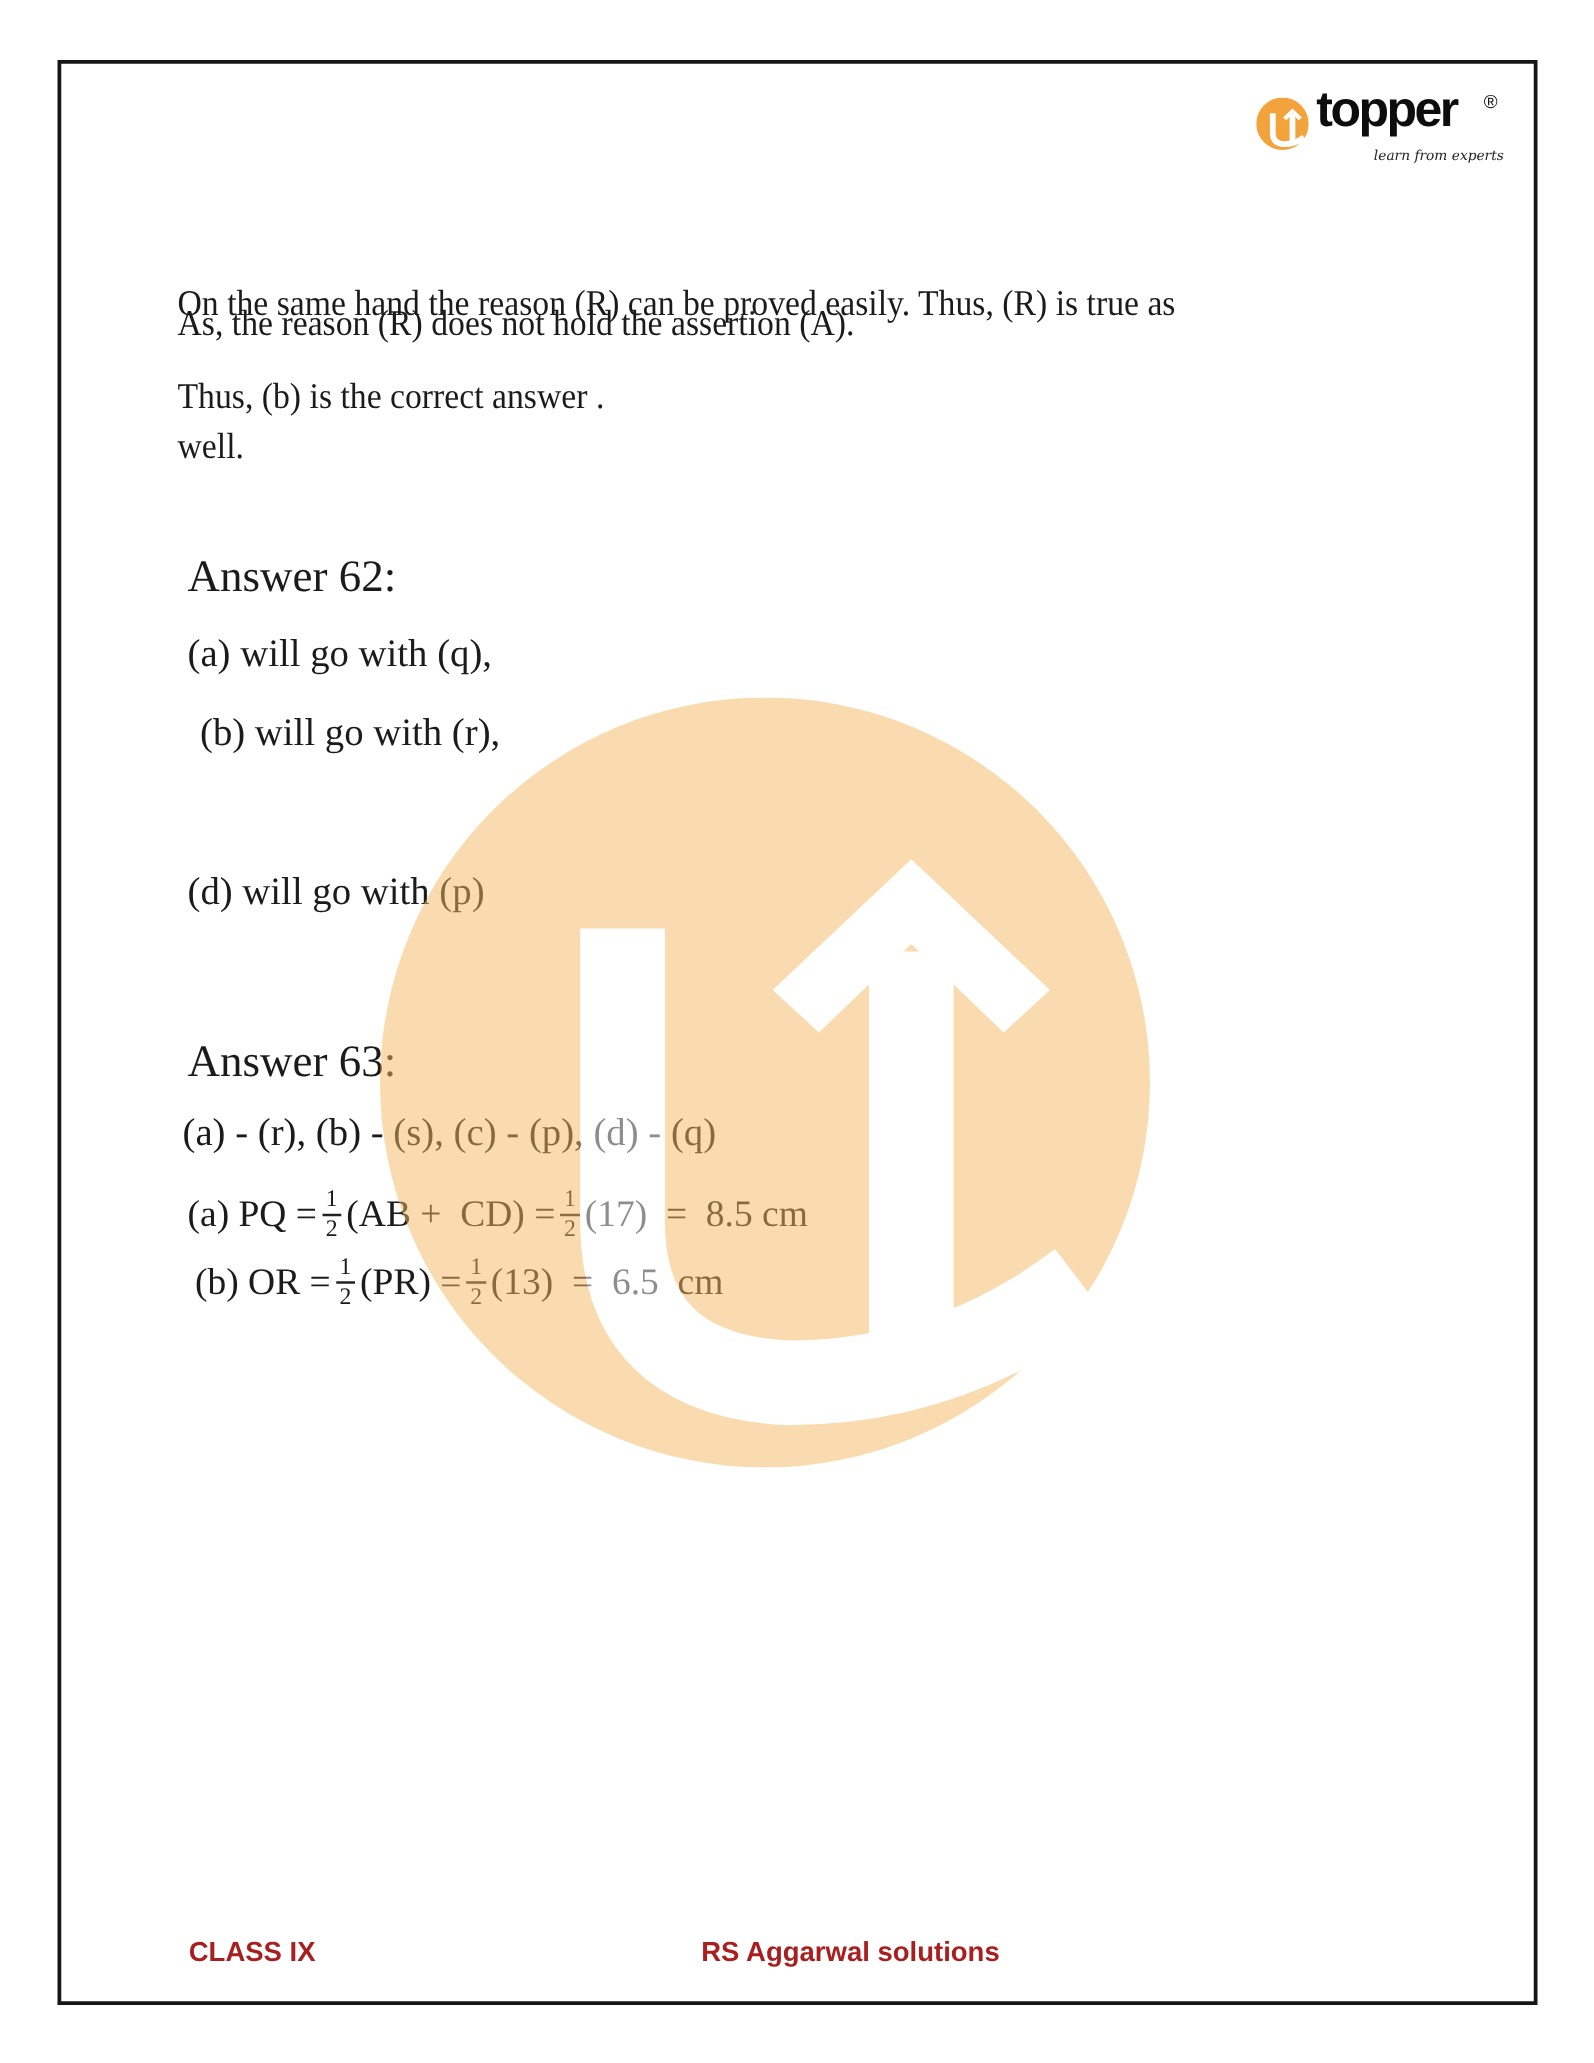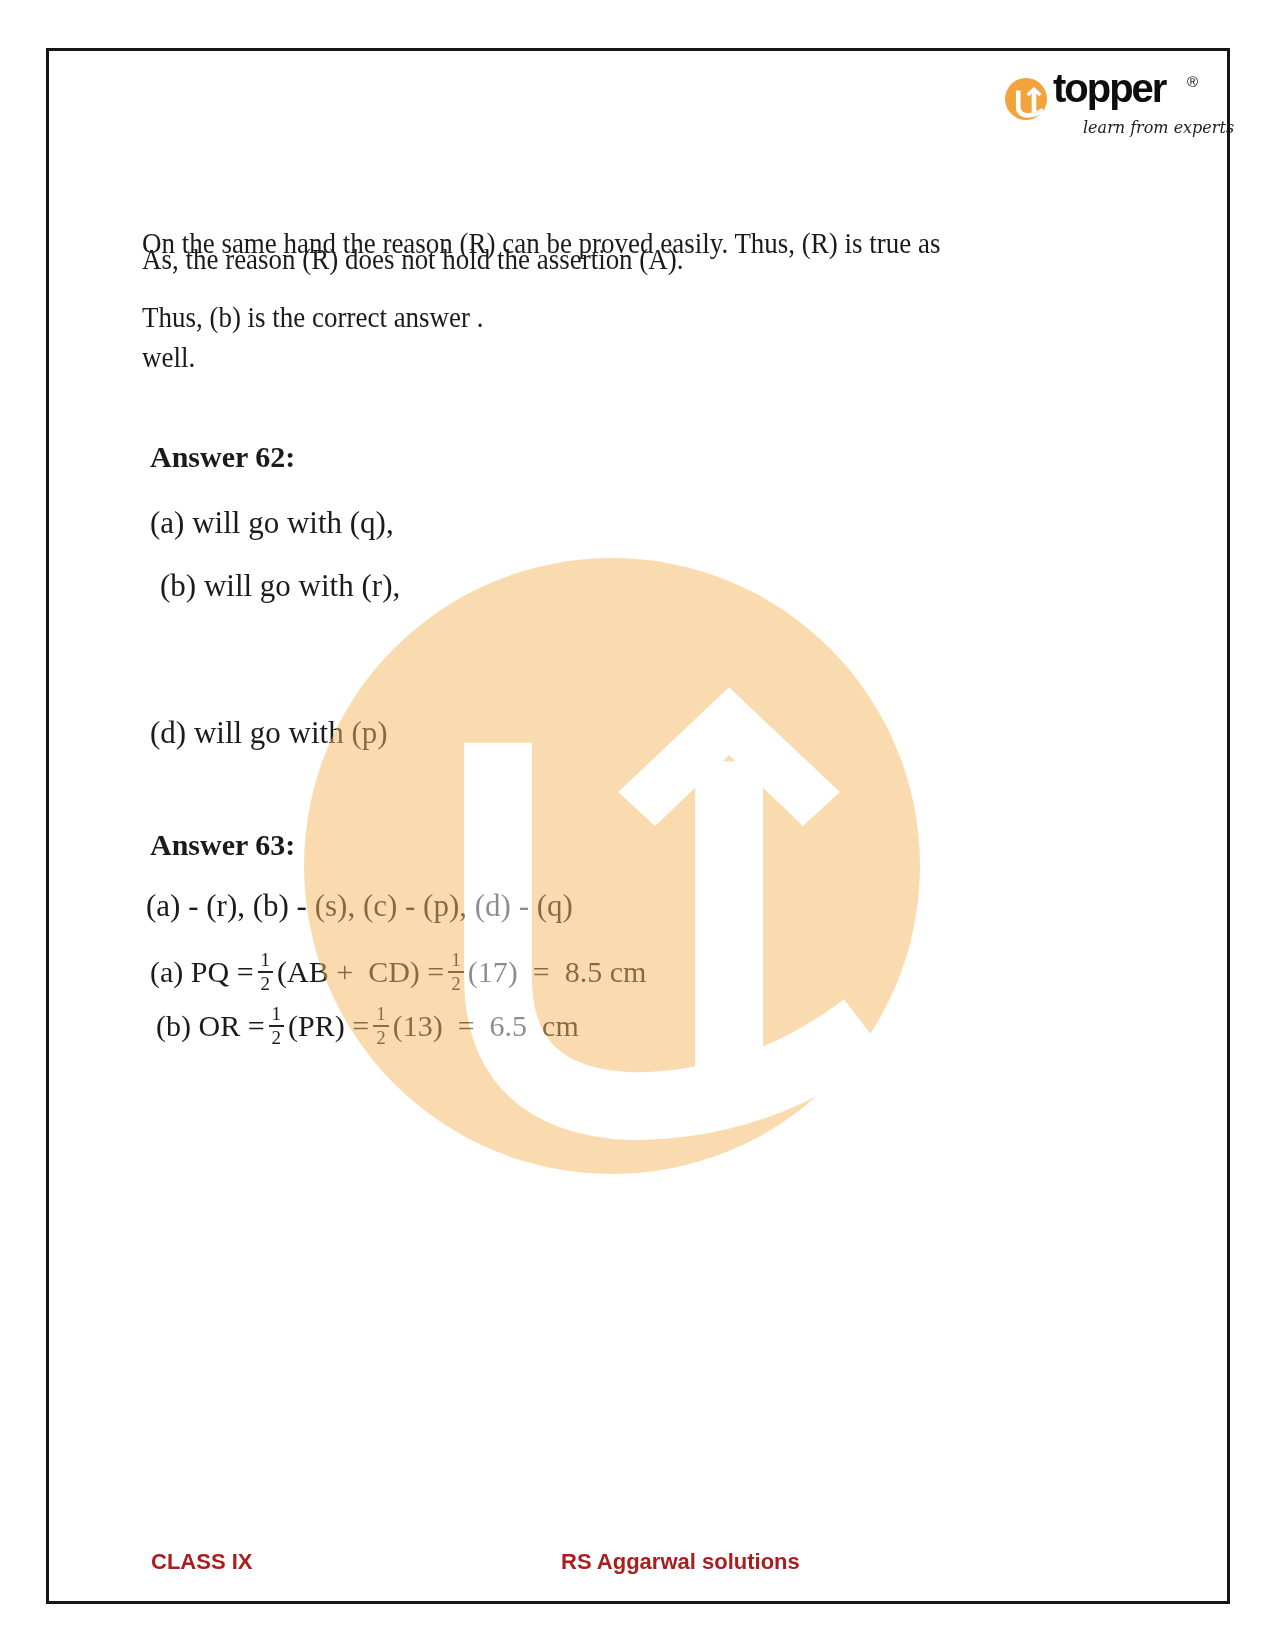--- a/index.html
+++ b/index.html
@@ -32,28 +32,28 @@
     white-space:nowrap;
   }
   .logo-reg{
     position:absolute;left:182px;top:-5px;
     font-family:"Liberation Sans", sans-serif;
     font-size:15px;color:#0d0d0d;
   }
   .logo-tagline{
     position:absolute;left:78px;top:40px;width:120px;
     font-family:"DejaVu Serif", serif;
-    font-style:italic;font-size:16px;color:#222;
+    font-style:italic;font-size:11px;color:#222;
     text-align:right;white-space:nowrap;
   }
   
   .textblock{position:absolute;white-space:pre;}
   .condensed{transform:scaleX(0.93);transform-origin:0 0;}
   .para{font-size:29px;line-height:38px;}
-  .heading{font-weight:bold;font-size:30px;}
+  .heading{font-weight:normal;font-size:36px;}
   .ansline{font-size:31px;}
   .math-line{
     position:absolute;display:flex;align-items:center;
     font-size:30px;white-space:pre;
   }
   .math-line span{white-space:pre;}
   .frac{
     display:inline-flex;flex-direction:column;align-items:center;
     font-size:19px;line-height:1.05;margin:0 4px;
   }
@@ -109,21 +109,21 @@
     <div>well.</div>
   </div>
 
   <div class="textblock para condensed" style="left:142px;top:240px;">As, the reason (R) does not hold the assertion (A).</div>
 
   <div class="textblock para condensed" style="left:142px;top:298px;">Thus, (b) is the correct answer .</div>
 
   <div class="textblock heading" style="left:150px;top:440px;">Answer 62:</div>
   <div class="textblock ansline" style="left:160px;top:568px;">(b) will go with (r),</div>
   <div class="textblock ansline" style="left:150px;top:505px;">(a) will go with (q),</div>
-  <div class="textblock ansline" style="left:150px;top:695px;margin-top:20px;">(d) will go with (p)</div>
+  <div class="textblock ansline" style="left:150px;top:695px;">(d) will go with (p)</div>
 
   <div class="textblock heading" style="left:150px;top:828px;">Answer 63:</div>
   <div class="textblock ansline" style="left:146px;top:888px;">(a) - (r), (b) - (s), (c) - (p), (d) - (q)</div>
 
   <div class="math-line" style="left:150px;top:950px;">
     <span>(a) PQ =</span>
     <span class="frac">
       <span class="num">1</span>
       <span class="den">2</span>
     </span>

